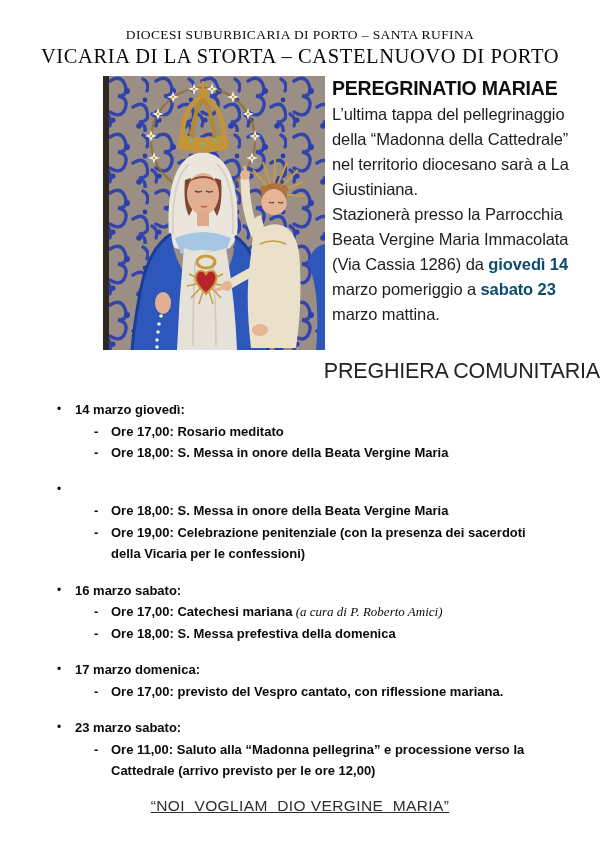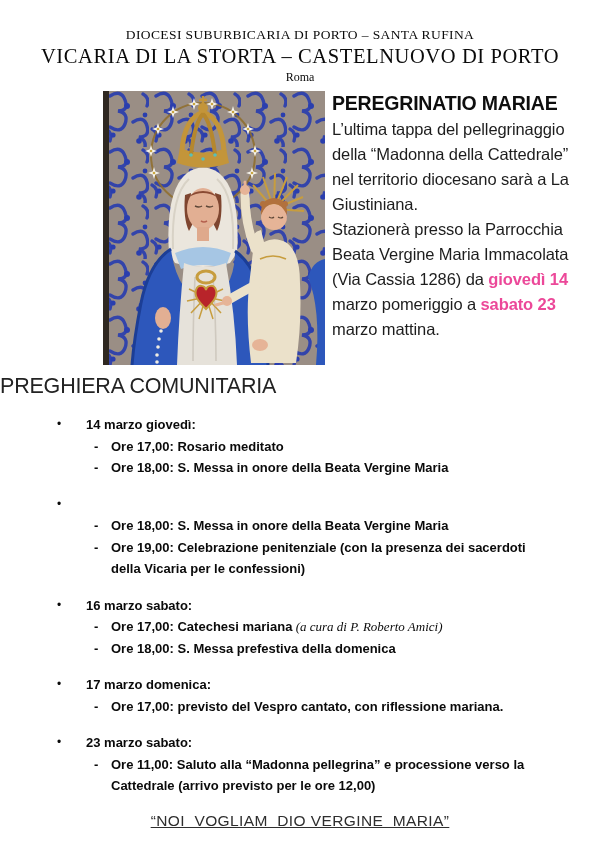--- a/index.html
+++ b/index.html
@@ -11,48 +11,47 @@
   .header-line1{font-size:13.5px;letter-spacing:.4px;line-height:17px;}
   .header-line2{font-size:20.5px;letter-spacing:.6px;line-height:25px;margin-top:1px;}
   .header-line3{font-size:12px;line-height:14px;margin-top:1px;}
 
   
   .content-row{display:flex;margin:7px 0 0 55px;padding-left:48px;}
   .photo-wrap{width:222px;height:274px;flex:none;overflow:hidden;}
   .intro{width:262px;margin-left:7px;font-size:16.5px;line-height:25px;color:#1d1d1d;letter-spacing:-.1px;}
   .intro-title{font-size:19.5px;font-weight:bold;color:#0e0e0e;line-height:25px;margin-bottom:1px;letter-spacing:-.2px;}
   .intro p{margin:0;}
-  .intro b{color:#ec4899;}
-
-  
-  .section-title{text-align:left;font-size:21.5px;color:#232323;margin-top:8px;line-height:26px;letter-spacing:-.2px;}
+  .intro b{color:#0c4a6e;}
+
+  
+  .section-title{text-align:right;font-size:21.5px;color:#232323;margin-top:8px;line-height:26px;letter-spacing:-.2px;}
 
   
   .schedule{margin:15px 0 0 57px;width:490px;font-size:13px;line-height:21.5px;color:#0a0a0a;}
   .sched-group{margin-bottom:15px;}
   .day-row{display:flex;}
   .bullet{width:18px;flex:none;font-size:12px;}
-  .day-label{font-weight:bold;margin-left:11px;}
+  .day-label{font-weight:bold;}
   .item-row{display:flex;margin-left:37px;}
   .dash{width:17px;flex:none;font-weight:bold;}
   .item-text{width:448px;font-weight:bold;}
   .item-text i{font-weight:normal;font-style:italic;font-family:Liberation Serif, serif;}
 
   
   .footer-quote{text-align:center;font-size:15.5px;color:#2e2e2e;margin-top:9px;white-space:pre;letter-spacing:.4px;text-decoration:underline;}
 </style>
 </head>
 <body>
 
 <div class="page">
 
   <div class="header">
     <div class="header-line1">DIOCESI SUBURBICARIA DI PORTO – SANTA RUFINA</div>
     <div class="header-line2">VICARIA DI LA STORTA – CASTELNUOVO DI PORTO</div>
-    <div class="header-line3">Roma</div>
   </div>
 
   <div class="content-row">
 
     <div class="photo-wrap">
       <svg viewBox="0 0 222 274" width="222" height="274" role="img">
         <defs>
           <pattern id="damask" width="46" height="56" patternUnits="userSpaceOnUse">
             <g fill="none" stroke="#2a3eae" stroke-width="3.4" stroke-linecap="round" opacity="0.92">
               <path d="M7 5 q11 -7 15 4 q4 11 -7 11 q11 2 7 13 q-4 10 -15 3"></path>

